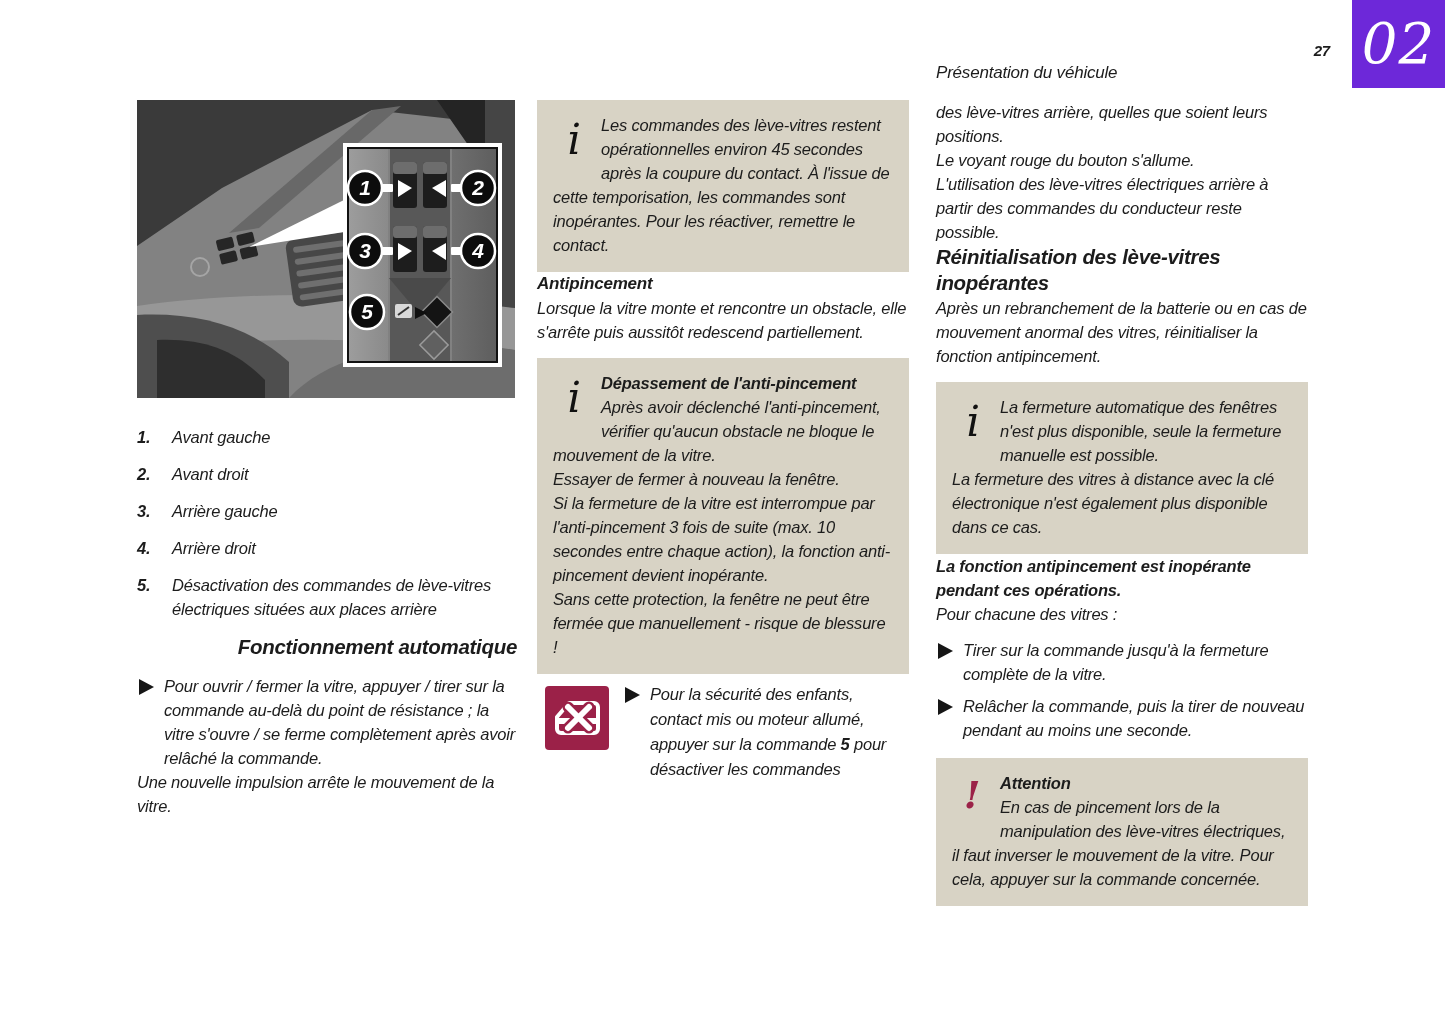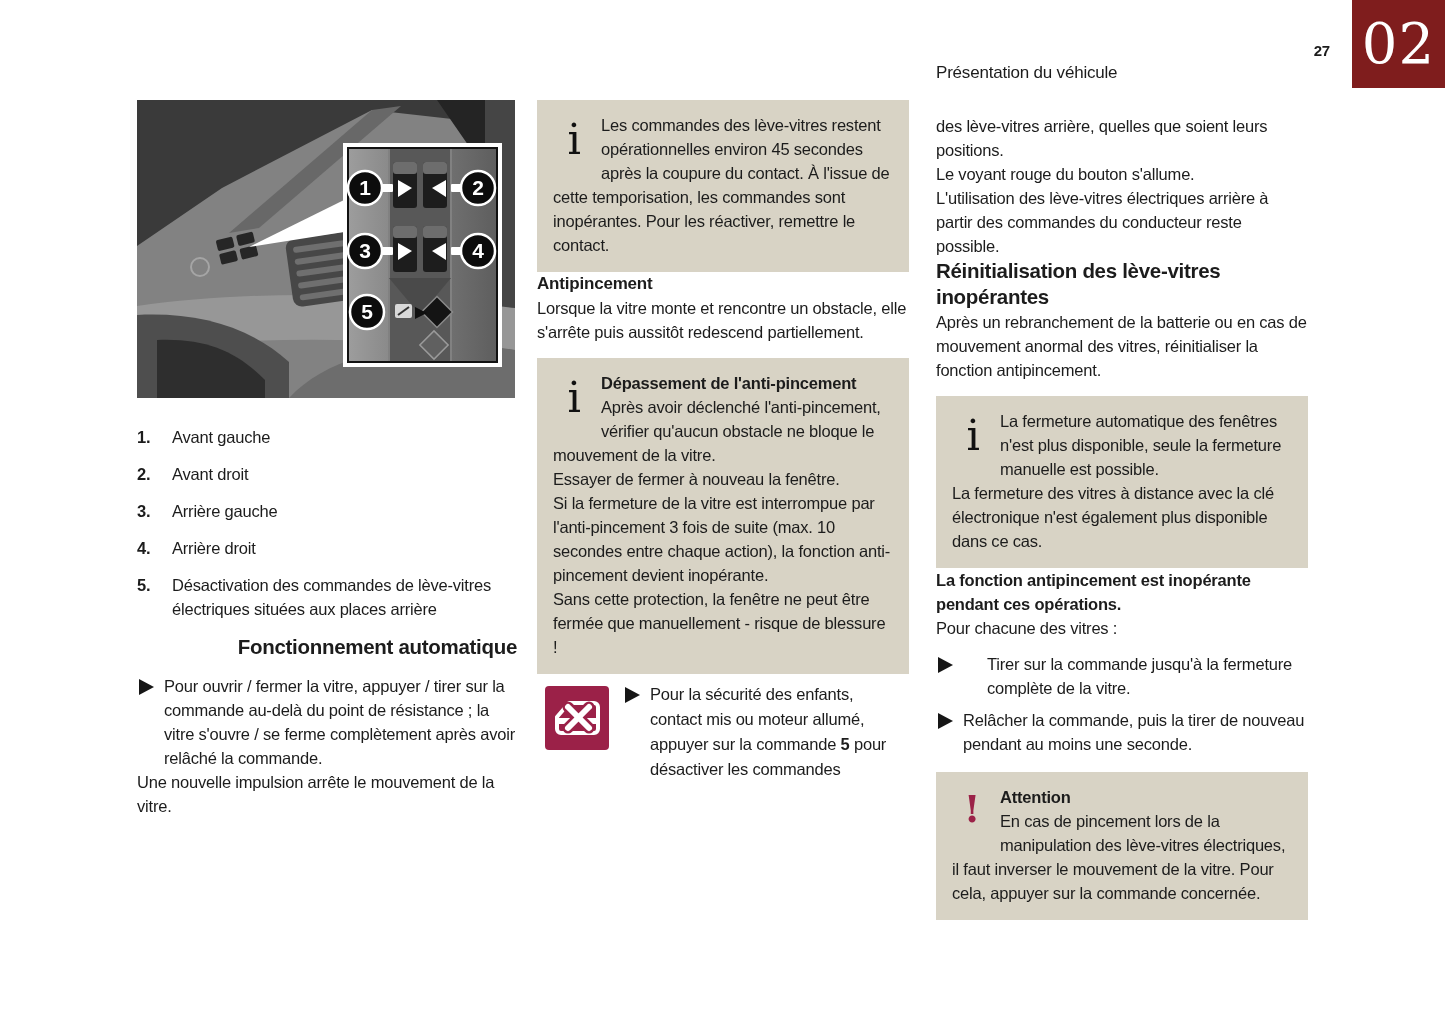--- a/index.html
+++ b/index.html
@@ -1,23 +1,23 @@
 <!DOCTYPE html>
 <html><head>
 <meta charset="utf-8">
 <style>
   html,body{margin:0;padding:0;background:#ffffff;}
   .page{
     position:relative;width:1445px;height:1018px;background:#ffffff;
     font-family:"Liberation Sans",sans-serif;color:#1c1c1c;overflow:hidden;
-    font-size:16.5px;line-height:24px;letter-spacing:-0.2px;
+    font-size:16.5px;line-height:24px;letter-spacing:-0.2px;font-style:italic;
   }
   
   .chapter-tab{
-    position:absolute;left:1352px;top:0;width:93px;height:88px;background:#7f1d1d;
+    position:absolute;left:1352px;top:0;width:93px;height:88px;background:#6d28d9;
     color:#fff;display:flex;align-items:center;justify-content:center;
     font-family:"DejaVu Serif",serif;font-size:56px;font-weight:400;letter-spacing:1px;
   }
   .page-number{position:absolute;top:42px;left:936px;width:394px;text-align:right;font-weight:700;font-size:15px;line-height:18px;}
   .section-title{position:absolute;top:62px;left:936px;width:394px;font-size:17px;line-height:22px;}
   
   .col{position:absolute;top:100px;}
   .col1{left:137px;width:380px;}
   .col2{left:537px;width:372px;}
   .col3{left:936px;width:372px;}
@@ -41,21 +41,21 @@
     flex:0 0 auto;width:0;height:0;margin:5px 10px 0 2px;
     border-left:15px solid #161616;border-top:8px solid transparent;border-bottom:8px solid transparent;
   }
   .legend{margin-top:27px;}
   .legend-item{display:flex;margin-bottom:13px;}
   .legend-num{flex:0 0 35px;font-weight:700;}
   .figure{display:block;}
   .icon-row{display:flex;align-items:flex-start;margin-top:8px;}
   .disable-icon{flex:0 0 auto;margin:4px 14px 0 8px;}
   .b{font-weight:700;}
-  .mt8{margin-top:8px;}.mt12{margin-top:12px;gap:24px;}.mt14{margin-top:14px;}.mt16{margin-top:16px;}
+  .mt8{margin-top:8px;}.mt12{margin-top:12px;}.mt14{margin-top:14px;}.mt16{margin-top:16px;}
   .mt18{margin-top:18px;text-align:right;}.mt22{margin-top:22px;}
   .indent{margin-left:108px;}
 </style>
 </head>
 <body>
 
 <div class="page">
 
   <div class="page-number">27</div>
   <div class="section-title">Présentation du véhicule</div>
@@ -227,21 +227,21 @@
       </svg>
       <div class="bullet-row">
         <span class="tri"></span>
         <p class="body" style="line-height:25px;"><span>Pour la sécurité des enfants, contact mis ou moteur allumé, appuyer sur la commande </span><span class="b">5</span><span> pour désactiver les commandes</span></p>
       </div>
     </div>
   </div>
 
   <div class="col col3">
 
-    <p class="body indent" style="margin-top:14px;">des lève-vitres arrière, quelles que soient leurs positions.</p>
+    <p class="body indent" style="margin-top:0;">des lève-vitres arrière, quelles que soient leurs positions.</p>
 
     <p class="body pre mt22">Le voyant rouge du bouton s'allume.
 L'utilisation des lève-vitres électriques arrière à partir des commandes du conducteur reste possible.</p>
 
     <h2 class="sec mt16">Réinitialisation des lève-vitres
 inopérantes</h2>
     <p class="body mt8">Après un rebranchement de la batterie ou en cas de mouvement anormal des vitres, réinitialiser la fonction antipincement.</p>
 
     <div class="infobox mt14">
       <span class="i-icon">i</span>

